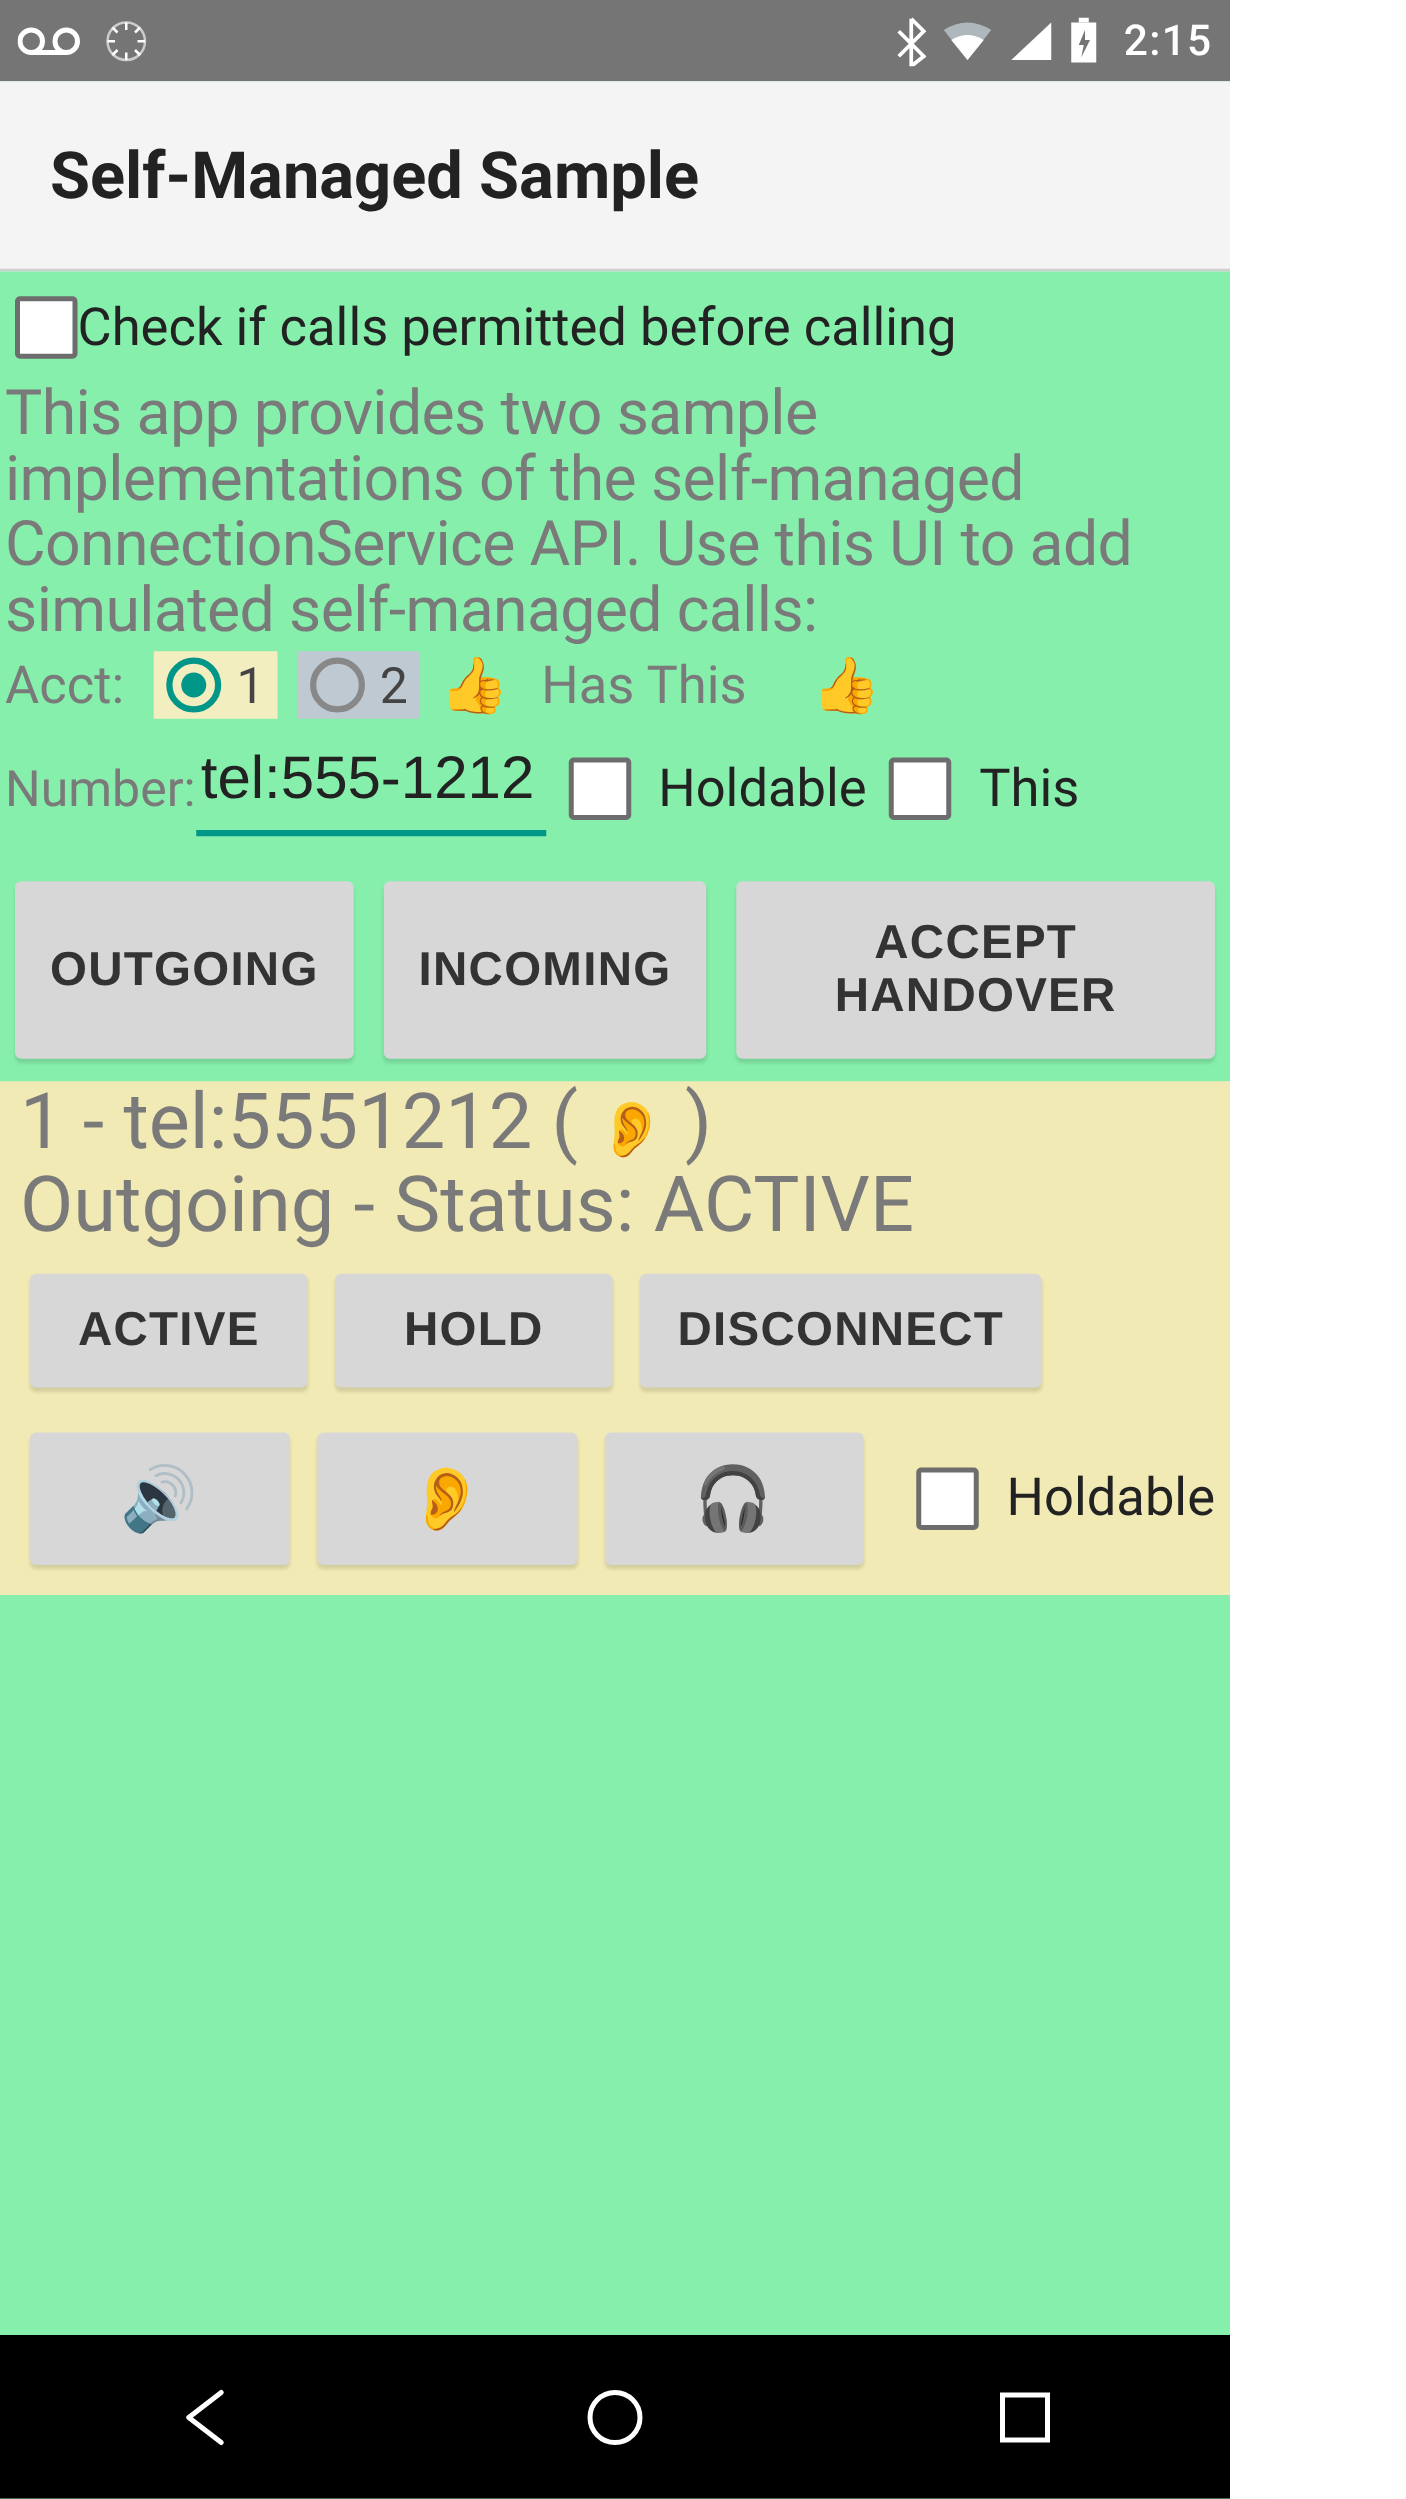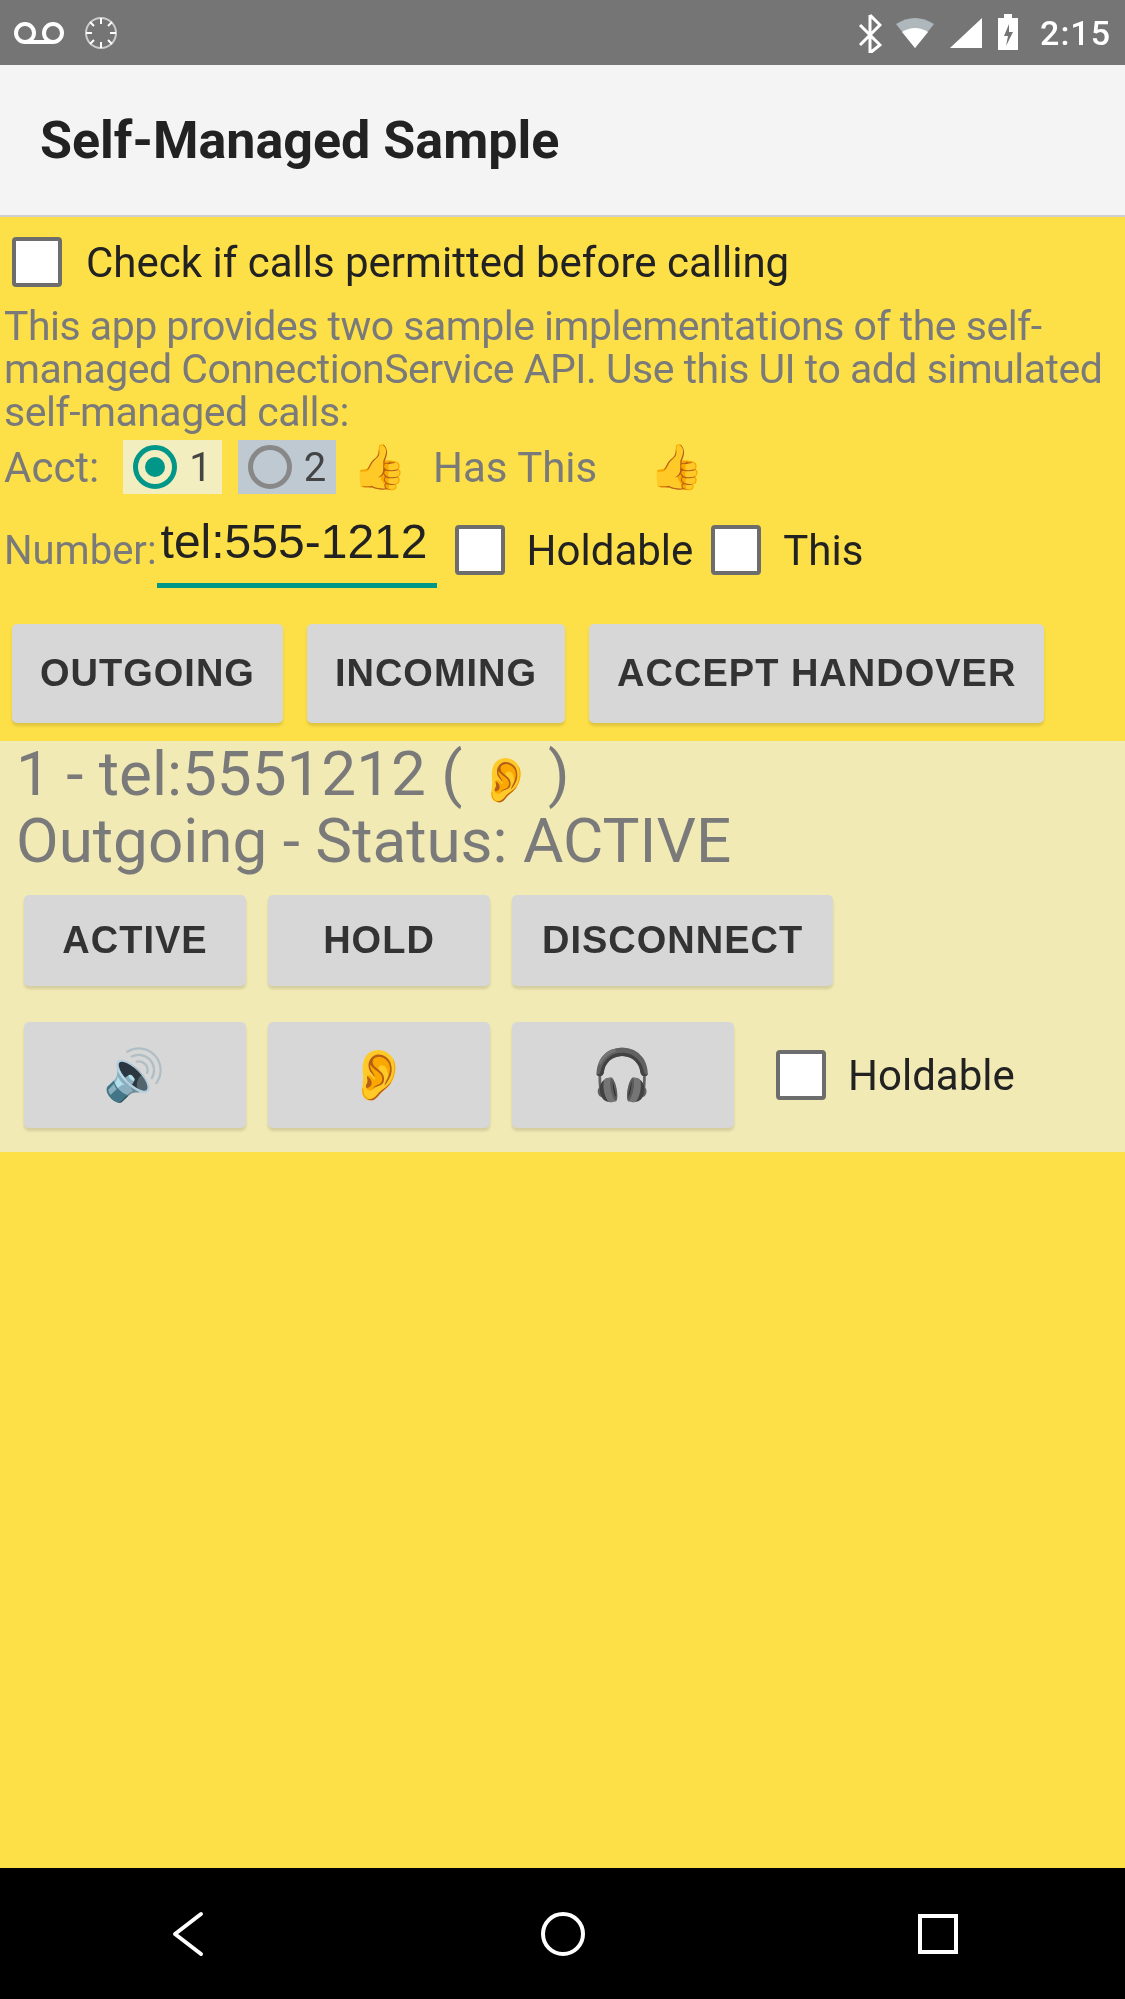--- a/index.html
+++ b/index.html
@@ -33,33 +33,32 @@
     font-size: 52px;
     font-weight: 700;
     color: #222;
   }
 
   
   .content { padding: 0; }
   .check-row {
     display: flex;
     align-items: center;
-    gap: 24px;
     padding: 20px 12px 14px 12px;
   }
   .mdc-checkbox {
     width: 50px; height: 50px;
     border: 4px solid #6d6d6d;
     border-radius: 4px;
     background: #fff;
   }
   .check-label { font-size: 42px; color: #222; }
 
   .desc {
-    font-size: 41px;
+    font-size: 50px;
     color: #7a7a7a;
     padding: 4px 4px 0 4px;
     line-height: 1.05;
     letter-spacing: -0.5px;
   }
 
   .acct-row {
     display: flex;
     align-items: center;
     padding: 6px 4px 18px 4px;
@@ -153,21 +152,21 @@
     left: 0; right: 0;
     top: 1868px;
     height: 131px;
     background: #000;
     display: flex;
     align-items: center;
     justify-content: space-around;
   }
   .nav-btn { width: 60px; height: 60px; display: flex; align-items: center; justify-content: center; }
 
-  .screen { position: relative; width: 1125px; height: 1999px; background: #fde047; }
+  .screen { position: relative; width: 984px; height: 1999px; background: #86efac; }
 </style>
 </head>
 <body>
 
 <div class="screen">
 
   <div class="status-bar">
     <div class="status-left">
       <span class="status-icon">
         <svg width="50" height="26" viewBox="0 0 50 26">

